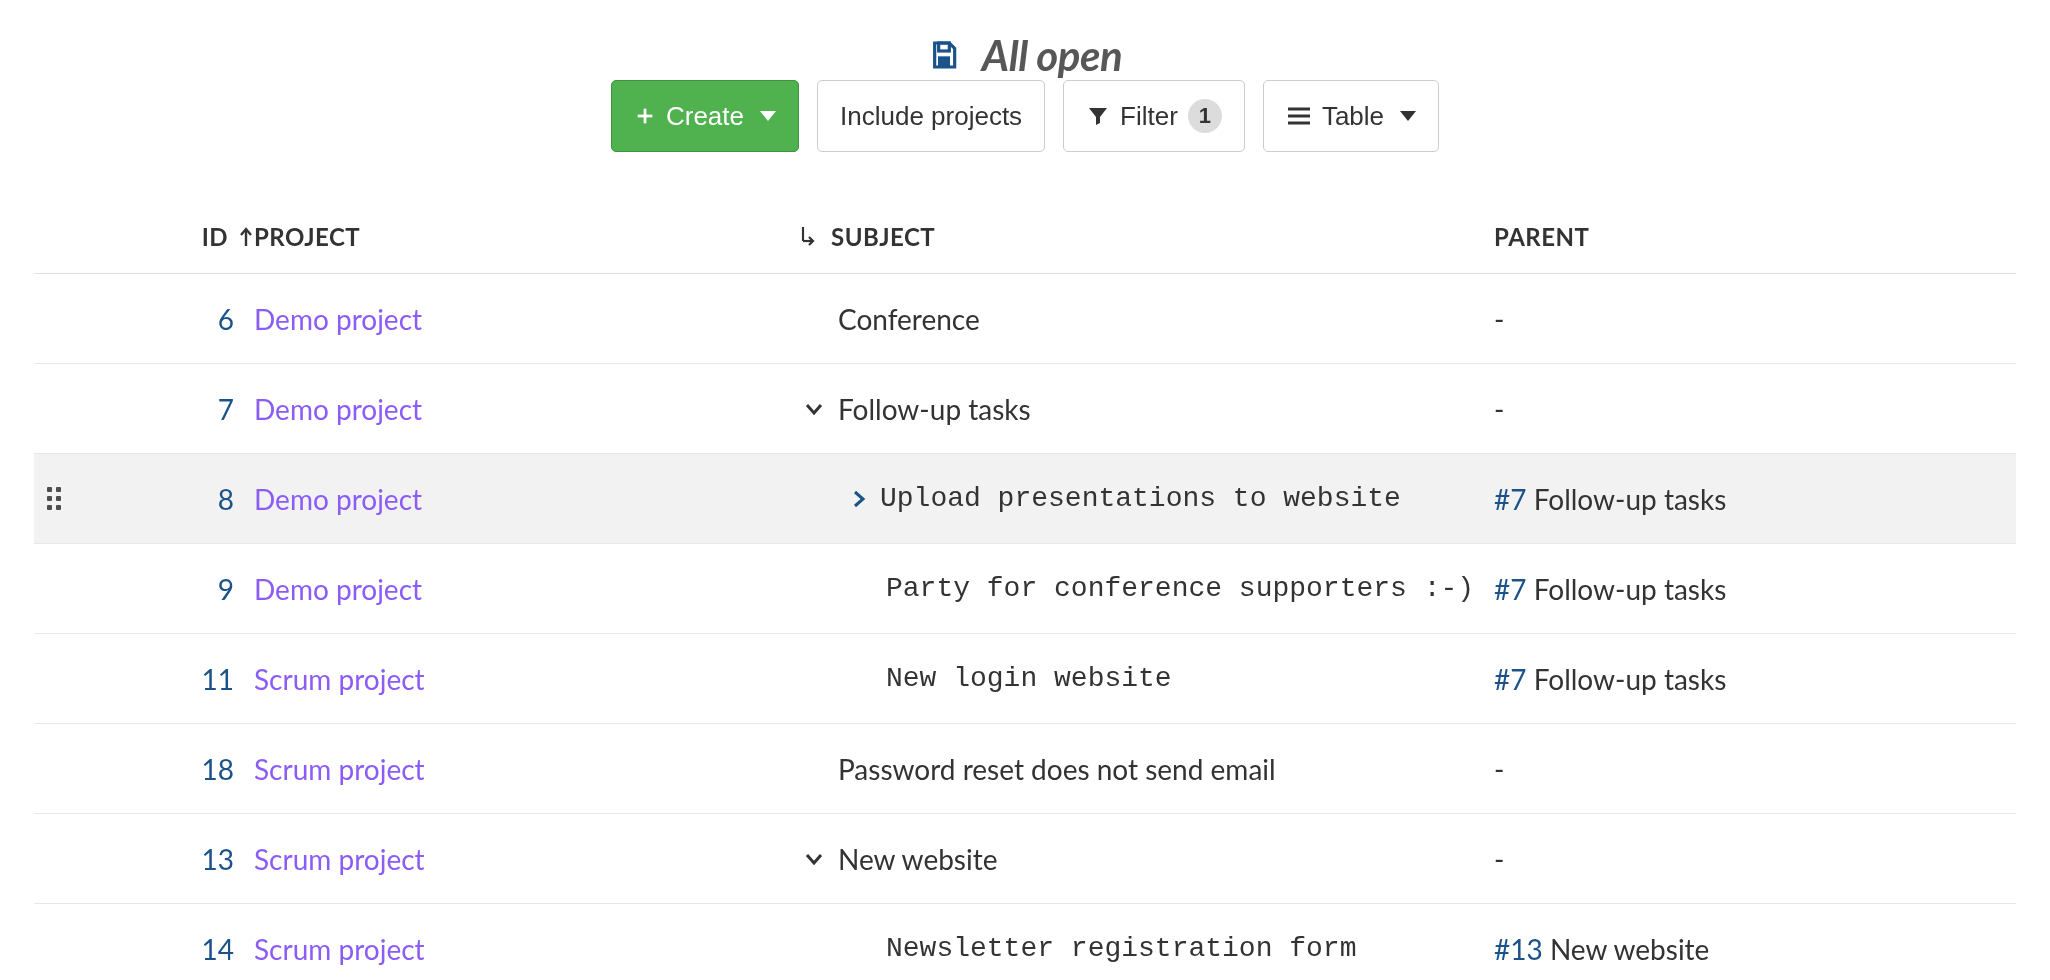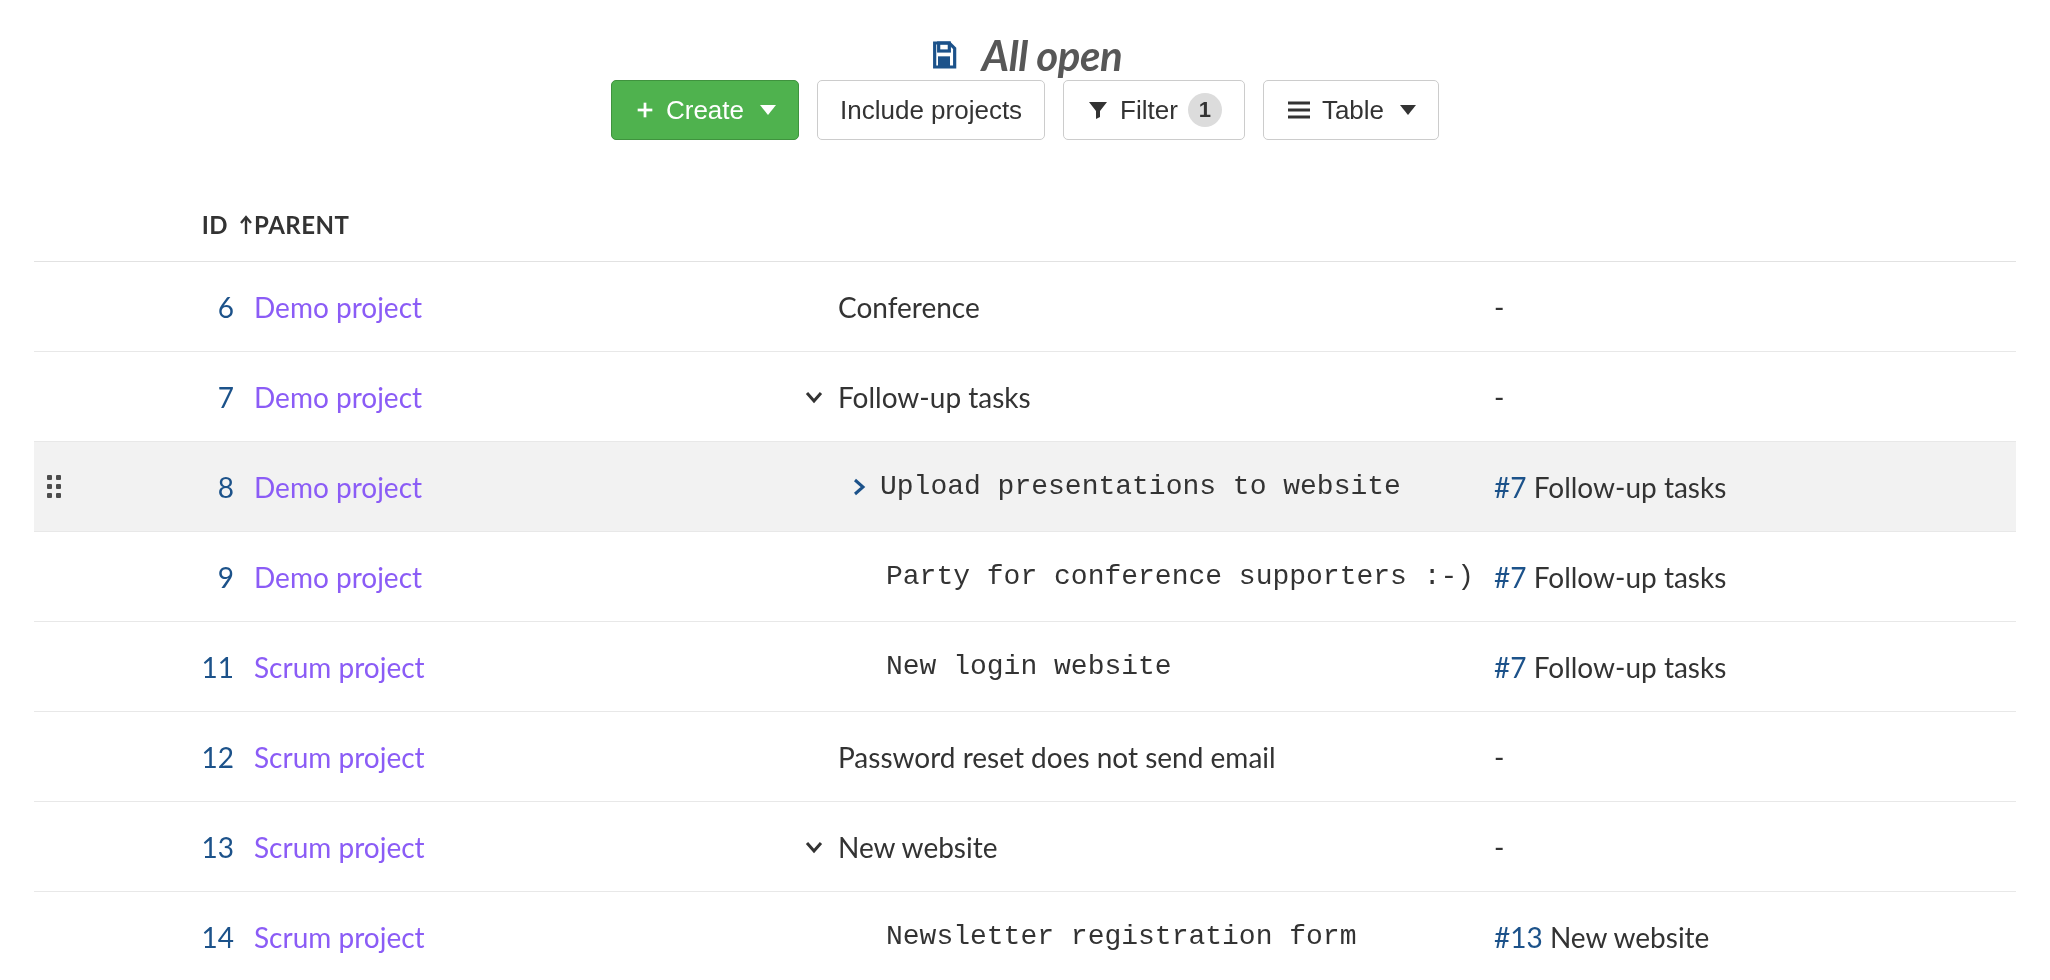--- a/index.html
+++ b/index.html
@@ -46,21 +46,21 @@
     display: inline-flex;
     align-items: center;
     gap: 10px;
     padding: 12px 22px;
     font-size: 26px;
     border-radius: 5px;
     border: 1px solid #cccccc;
     background: #ffffff;
     color: #333333;
     cursor: pointer;
-    height: 60px;
+    height: 72px;
     line-height: 1;
   }
   .btn.green {
     background: #4fb24e;
     border-color: #3f933e;
     color: #ffffff;
   }
   .btn .caret-down { margin-left: 6px; }
   .badge {
     display: inline-flex;
@@ -247,20 +247,33 @@
       <div class="th id">
         <span>ID</span>
         <span class="ico">
           <svg width="16" height="22" viewBox="0 0 16 22" fill="none" stroke="#333333" stroke-width="2.4">
             <line x1="8" y1="20" x2="8" y2="4"></line>
             <polyline points="3,9 8,3 13,9"></polyline>
           </svg>
         </span>
       </div>
       <div class="th">
+        <span>PROJECT</span>
+      </div>
+      <div class="th subject">
+        <span class="ico">
+          <svg width="22" height="24" viewBox="0 0 22 24" fill="none" stroke="#333333" stroke-width="2.2">
+            <line x1="4" y1="2" x2="4" y2="16"></line>
+            <line x1="4" y1="16" x2="14" y2="16"></line>
+            <polyline points="10,12 14,16 10,20"></polyline>
+          </svg>
+        </span>
+        <span>SUBJECT</span>
+      </div>
+      <div class="th">
         <span>PARENT</span>
       </div>
     </div>
 
     <div id="tbody">
         <div class="row indent-0">
           <div class="cell-handle"></div>
           <div class="cell-id"><a>6</a></div>
           <div class="cell-project">Demo project</div>
           <div class="cell-subject">
@@ -331,21 +344,21 @@
           <div class="cell-subject">
             <div class="subject-inner">
               <span style="width: 20px;"></span>
               <span class="subject-text">New login website</span>
             </div>
           </div>
           <div class="cell-parent"><span class="parent-link">#7</span><span> Follow-up tasks</span></div>
         </div>
         <div class="row indent-0">
           <div class="cell-handle"></div>
-          <div class="cell-id"><a>12</a></div>
+          <div class="cell-id"><a>18</a></div>
           <div class="cell-project">Scrum project</div>
           <div class="cell-subject">
             <div class="subject-inner">
               <span style="width: 20px;"></span>
               <span class="subject-text">Password reset does not send email</span>
             </div>
           </div>
           <div class="cell-parent">-</div>
         </div>
         <div class="row indent-0">

